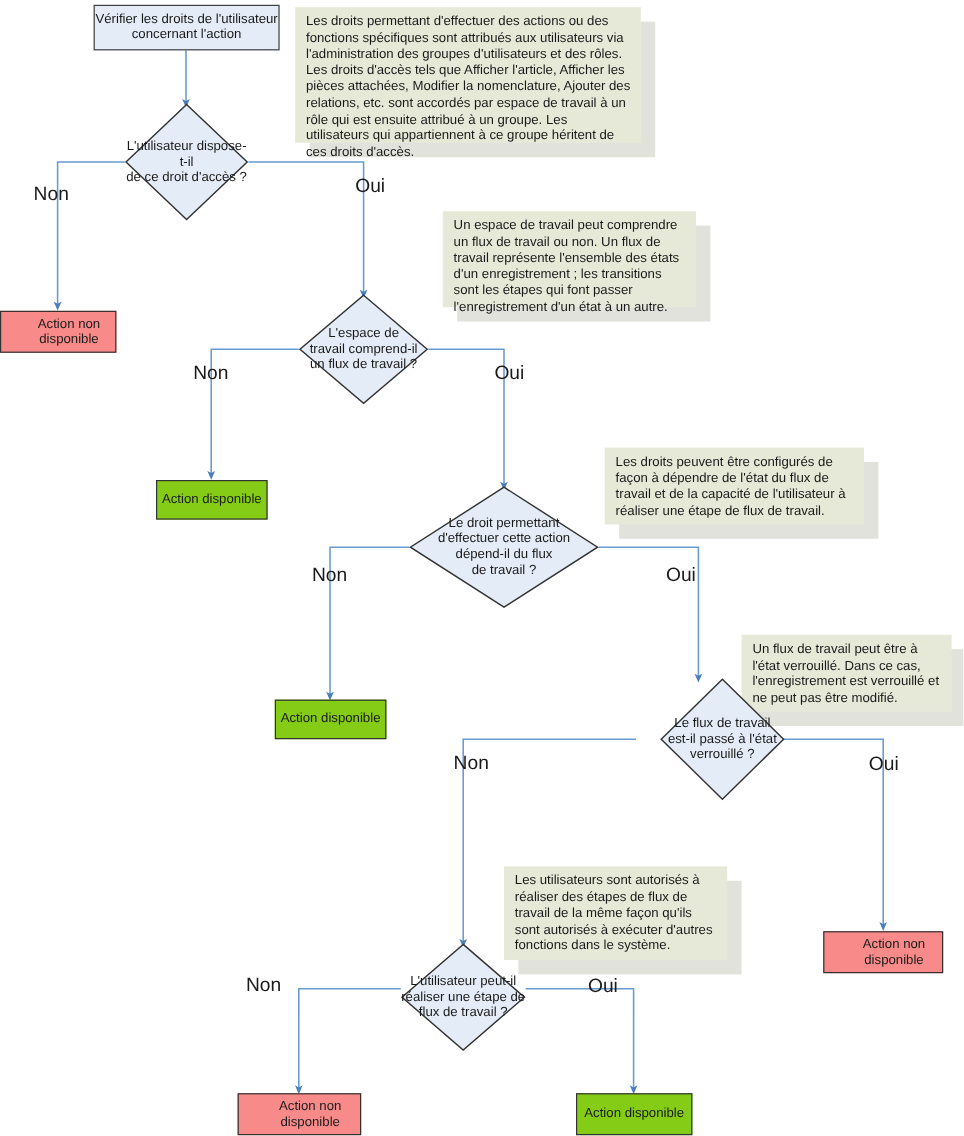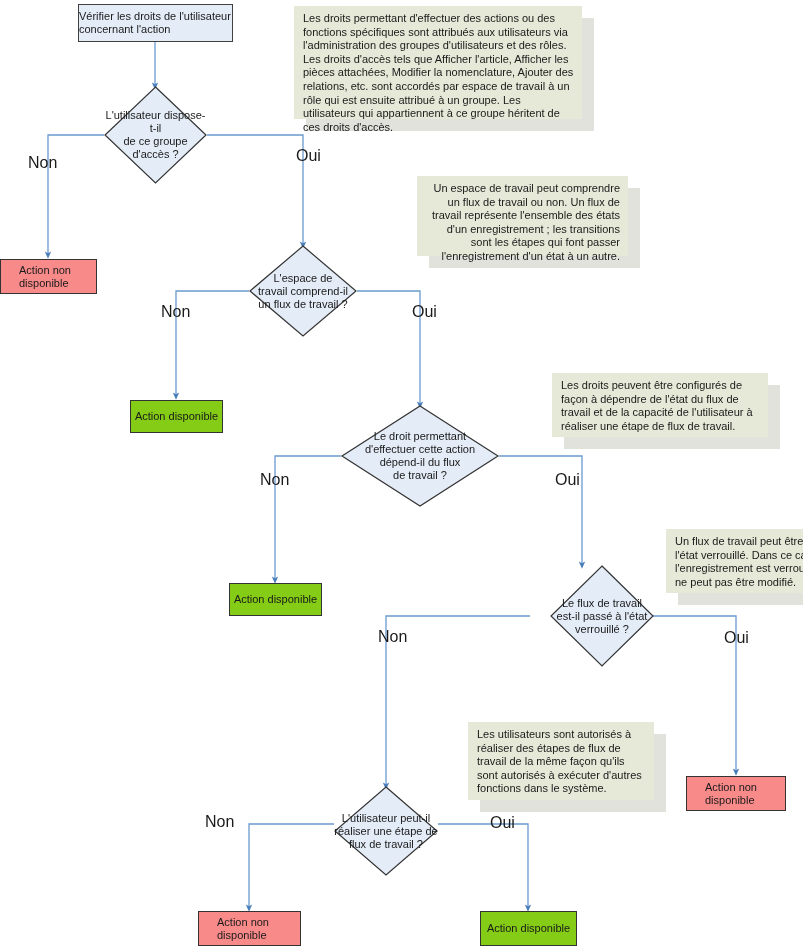--- a/index.html
+++ b/index.html
@@ -27,20 +27,21 @@
     pointer-events: none;
   }
 
   
   .node {
     position: absolute;
     box-sizing: border-box;
     display: flex;
     align-items: center;
     justify-content: center;
+    text-align: center;
     font-size: 11px;
     line-height: 13px;
     color: #1a1a1a;
   }
   .node.process {
     background: #e4ecf7;
     border: 1.5px solid #404040;
   }
   .node.terminal-red {
     background: #f98a8a;
@@ -74,21 +75,20 @@
     text-align: center;
     font-size: 11px;
     line-height: 13px;
     color: #1a1a1a;
     white-space: pre-line;
   }
 
   
   .note-wrap {
     position: absolute;
-    margin-left: 48px;
   }
   .note-shadow {
     position: absolute;
     left: 12px;
     top: 12px;
     width: 100%;
     height: 100%;
     background: #e2e2dd;
   }
   .note {
@@ -147,21 +147,21 @@
 
       <path d="M438,824 L528,824 L528,908" marker-end="url(#arrow)"></path>
     </g>
   </svg>
 
   <div class="note-wrap" style="left:246px; top:6px; width:288px; height:113px;">
     <div class="note-shadow"></div>
     <div class="note">Les droits permettant d'effectuer des actions ou des fonctions spécifiques sont attribués aux utilisateurs via l'administration des groupes d'utilisateurs et des rôles. Les droits d'accès tels que Afficher l'article, Afficher les pièces attachées, Modifier la nomenclature, Ajouter des relations, etc. sont accordés par espace de travail à un rôle qui est ensuite attribué à un groupe. Les utilisateurs qui appartiennent à ce groupe héritent de ces droits d'accès.</div>
   </div>
 
-  <div class="note-wrap" style="left:369px; top:176px; width:211px; height:80px;text-align:right;">
+  <div class="note-wrap" style="left:369px; top:176px; width:211px; height:80px;">
     <div class="note-shadow"></div>
     <div class="note">Un espace de travail peut comprendre un flux de travail ou non. Un flux de travail représente l'ensemble des états d'un enregistrement ; les transitions sont les étapes qui font passer l'enregistrement d'un état à un autre.</div>
   </div>
 
   <div class="note-wrap" style="left:504px; top:373px; width:216px; height:64px;">
     <div class="note-shadow"></div>
     <div class="note">Les droits peuvent être configurés de façon à dépendre de l'état du flux de travail et de la capacité de l'utilisateur à réaliser une étape de flux de travail.</div>
   </div>
 
   <div class="note-wrap" style="left:618px; top:529px; width:175px; height:64px;">
@@ -176,21 +176,21 @@
 
   <div class="node process" style="left:78px; top:4px; width:155px; height:38px;">
     <span>Vérifier les droits de l'utilisateur concernant l'action</span>
   </div>
 
   <div class="diamond" style="left:104px; top:86px; width:103px; height:98px;">
     <svg width="103" height="98" viewBox="0 0 103 98">
       <polygon points="51.5,1 102,49 51.5,97 1,49" fill="#e4ecf7" stroke="#333333" stroke-width="1.2"></polygon>
     </svg>
     <div class="dlabel">L'utilisateur dispose-t-il
-de ce groupe d'accès ?</div>
+de ce droit d'accès ?</div>
   </div>
 
   <div class="diamond" style="left:249px; top:245px; width:108px; height:92px;">
     <svg width="108" height="92" viewBox="0 0 108 92">
       <polygon points="54,1 107,46 54,91 1,46" fill="#e4ecf7" stroke="#333333" stroke-width="1.2"></polygon>
     </svg>
     <div class="dlabel">L'espace de
 travail comprend-il
 un flux de travail ?</div>
   </div>

